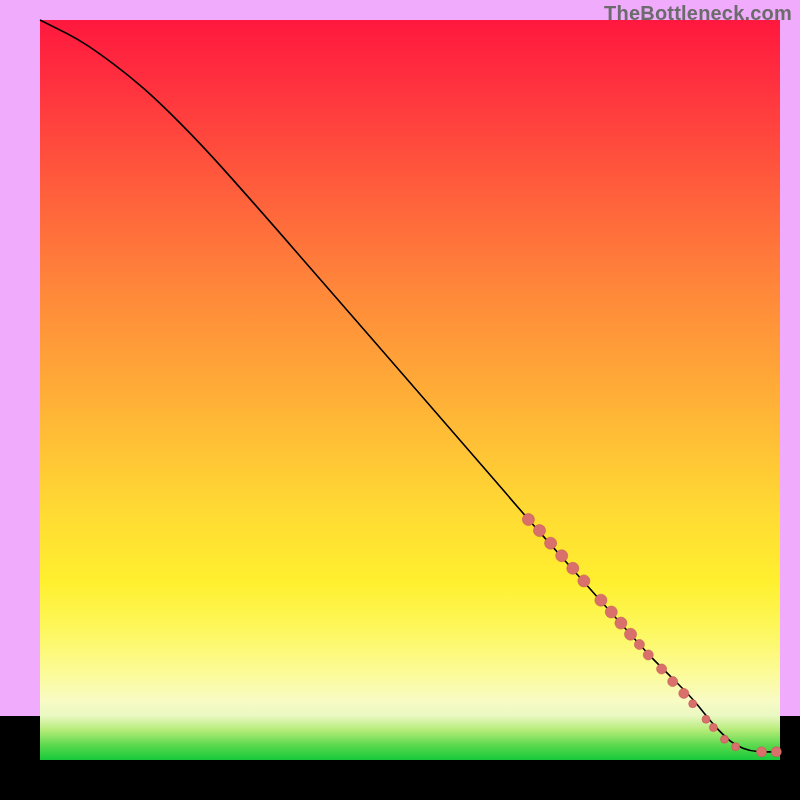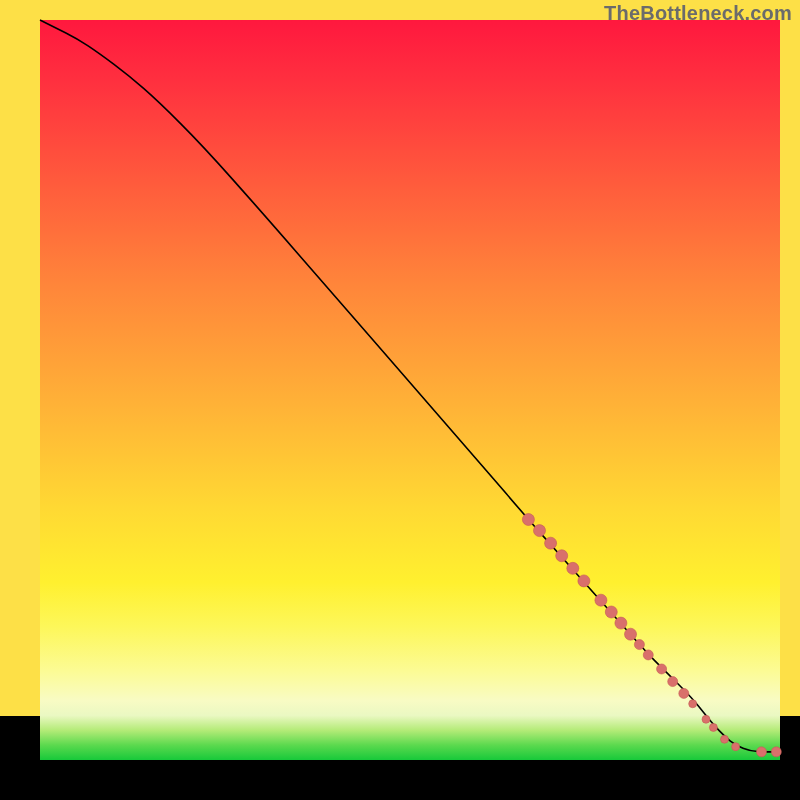--- a/index.html
+++ b/index.html
@@ -8,21 +8,21 @@
     width: 800px;
     height: 800px;
     overflow: hidden;
     background: #000;
     font-family: Arial, Helvetica, sans-serif;
   }
   .stage {
     position: relative;
     width: 800px;
     height: 716px;
-    background: #fde047;
+    background: #f0abfc;
     text-align: center;
   }
   .plot-bg {
     position: absolute;
     left: 40px;
     top: 20px;
     width: 740px;
     height: 740px;
     
     background: linear-gradient(

